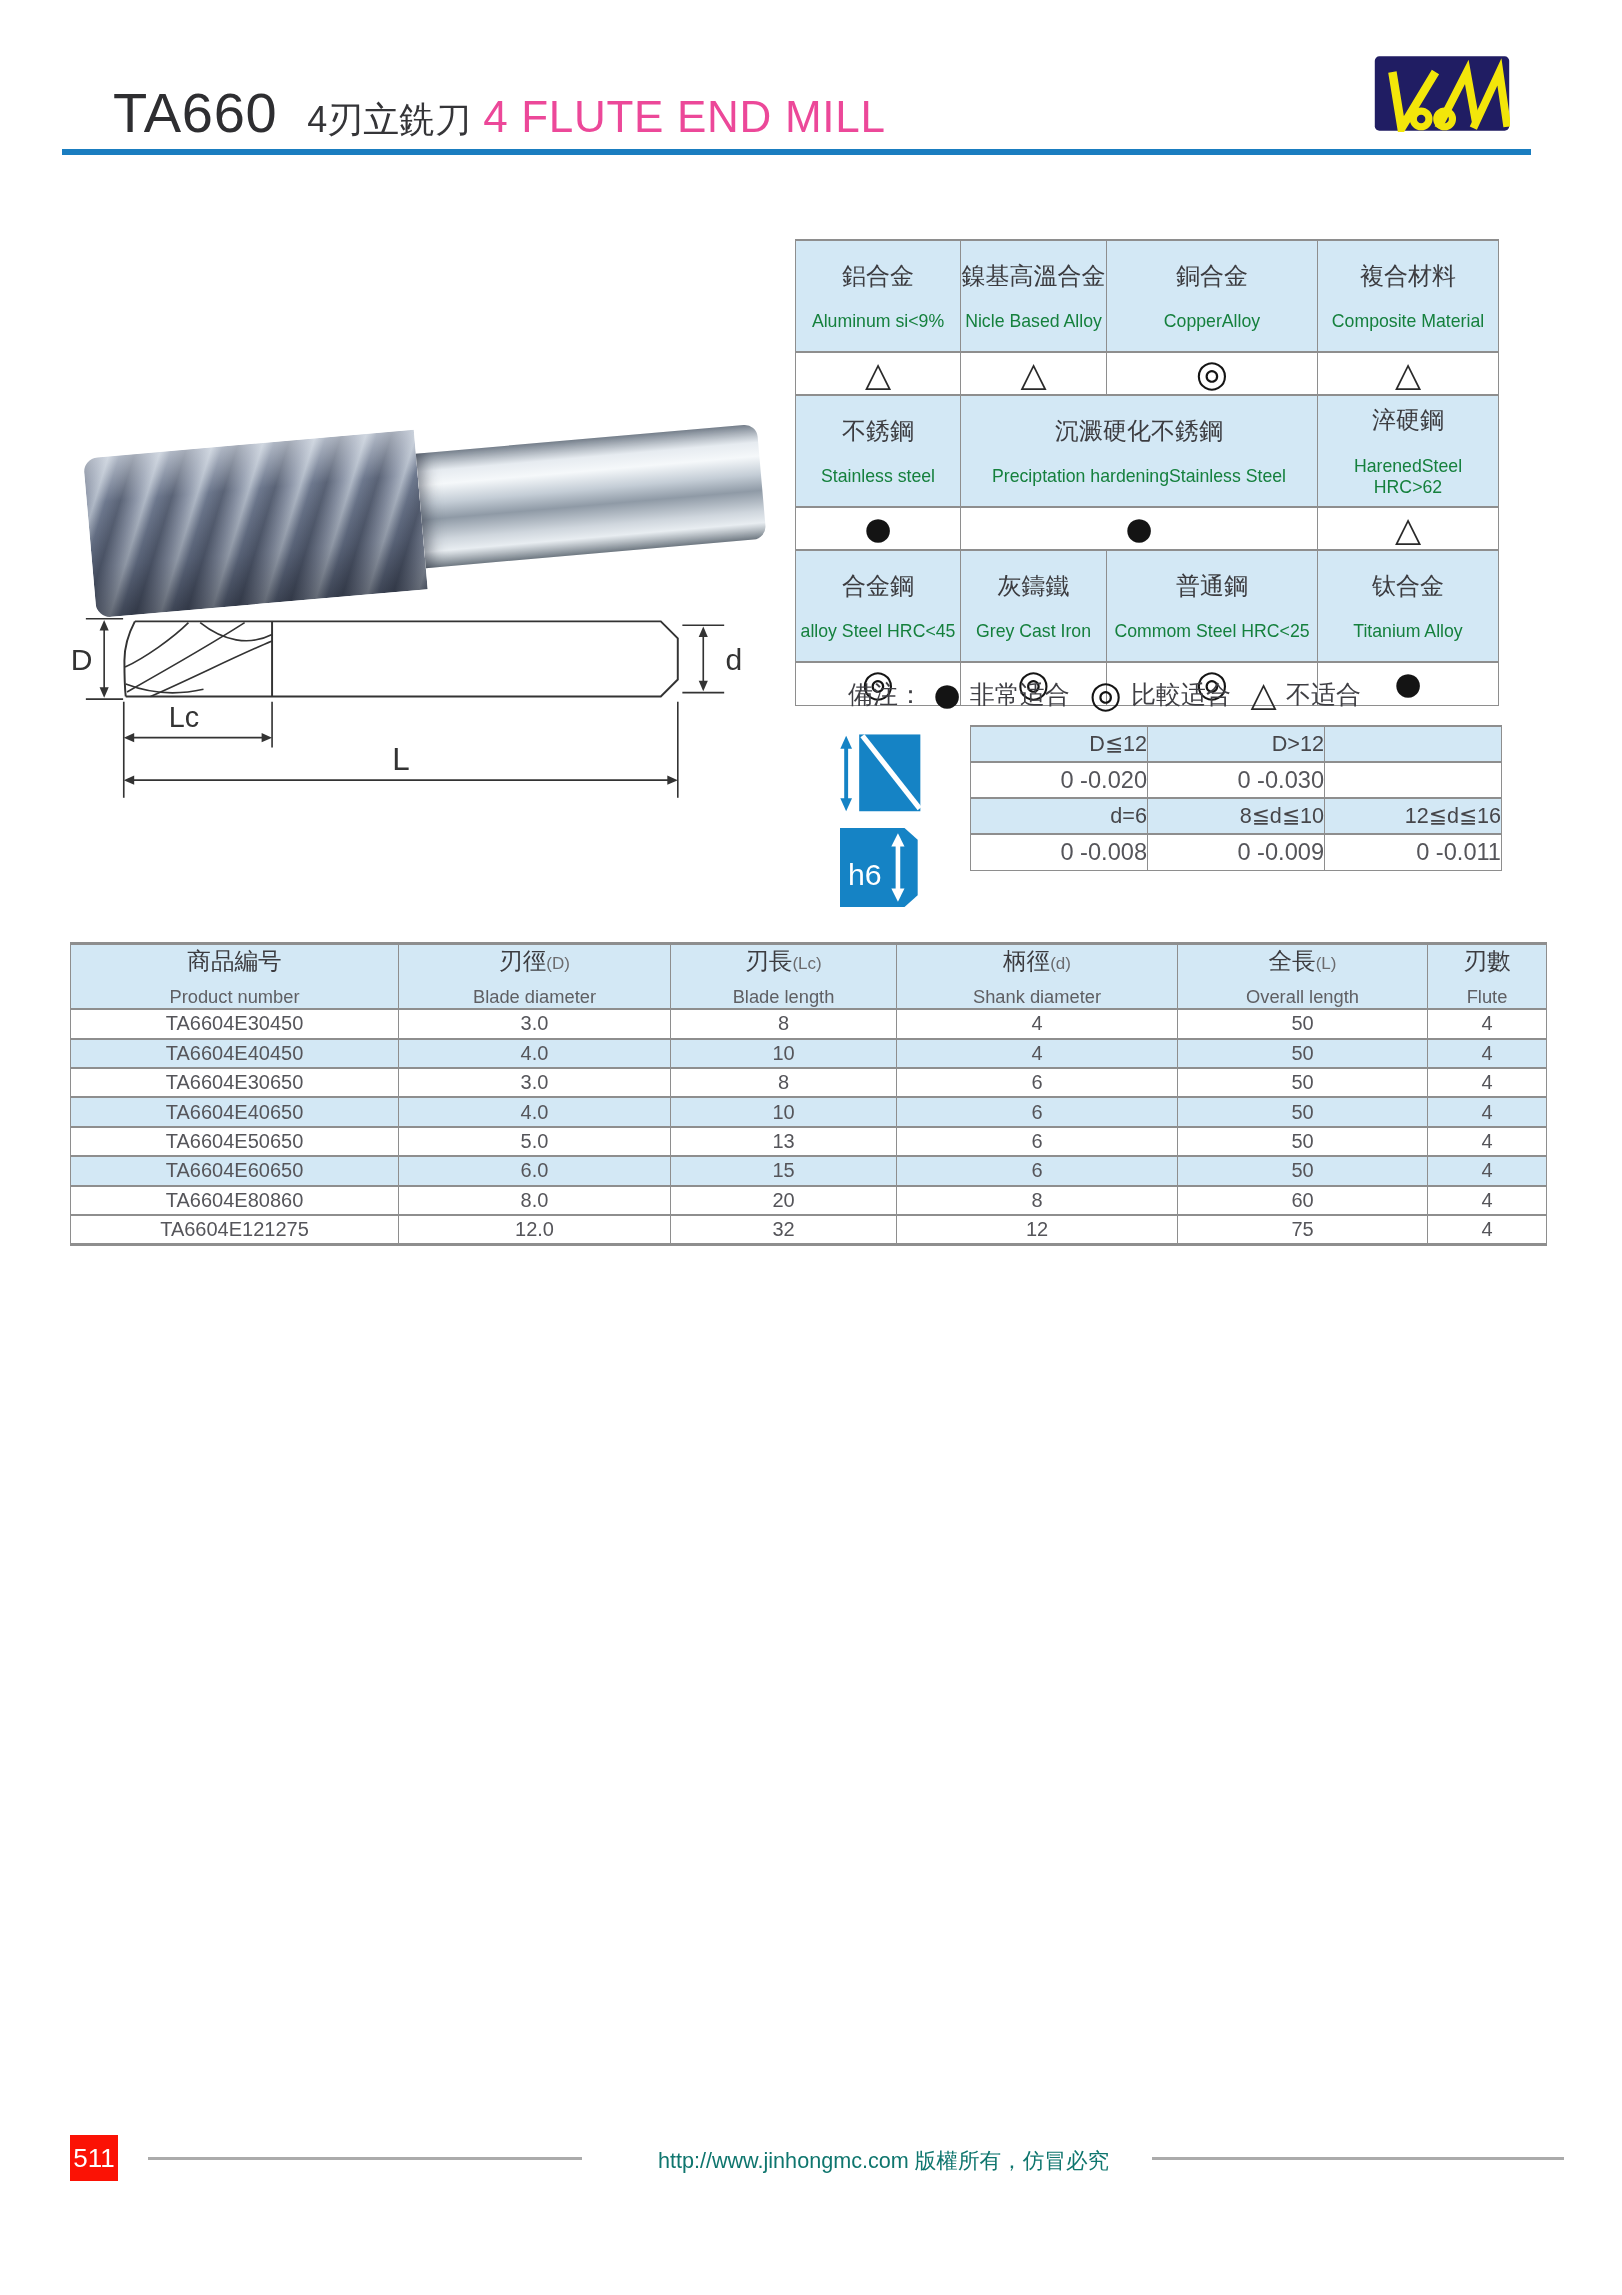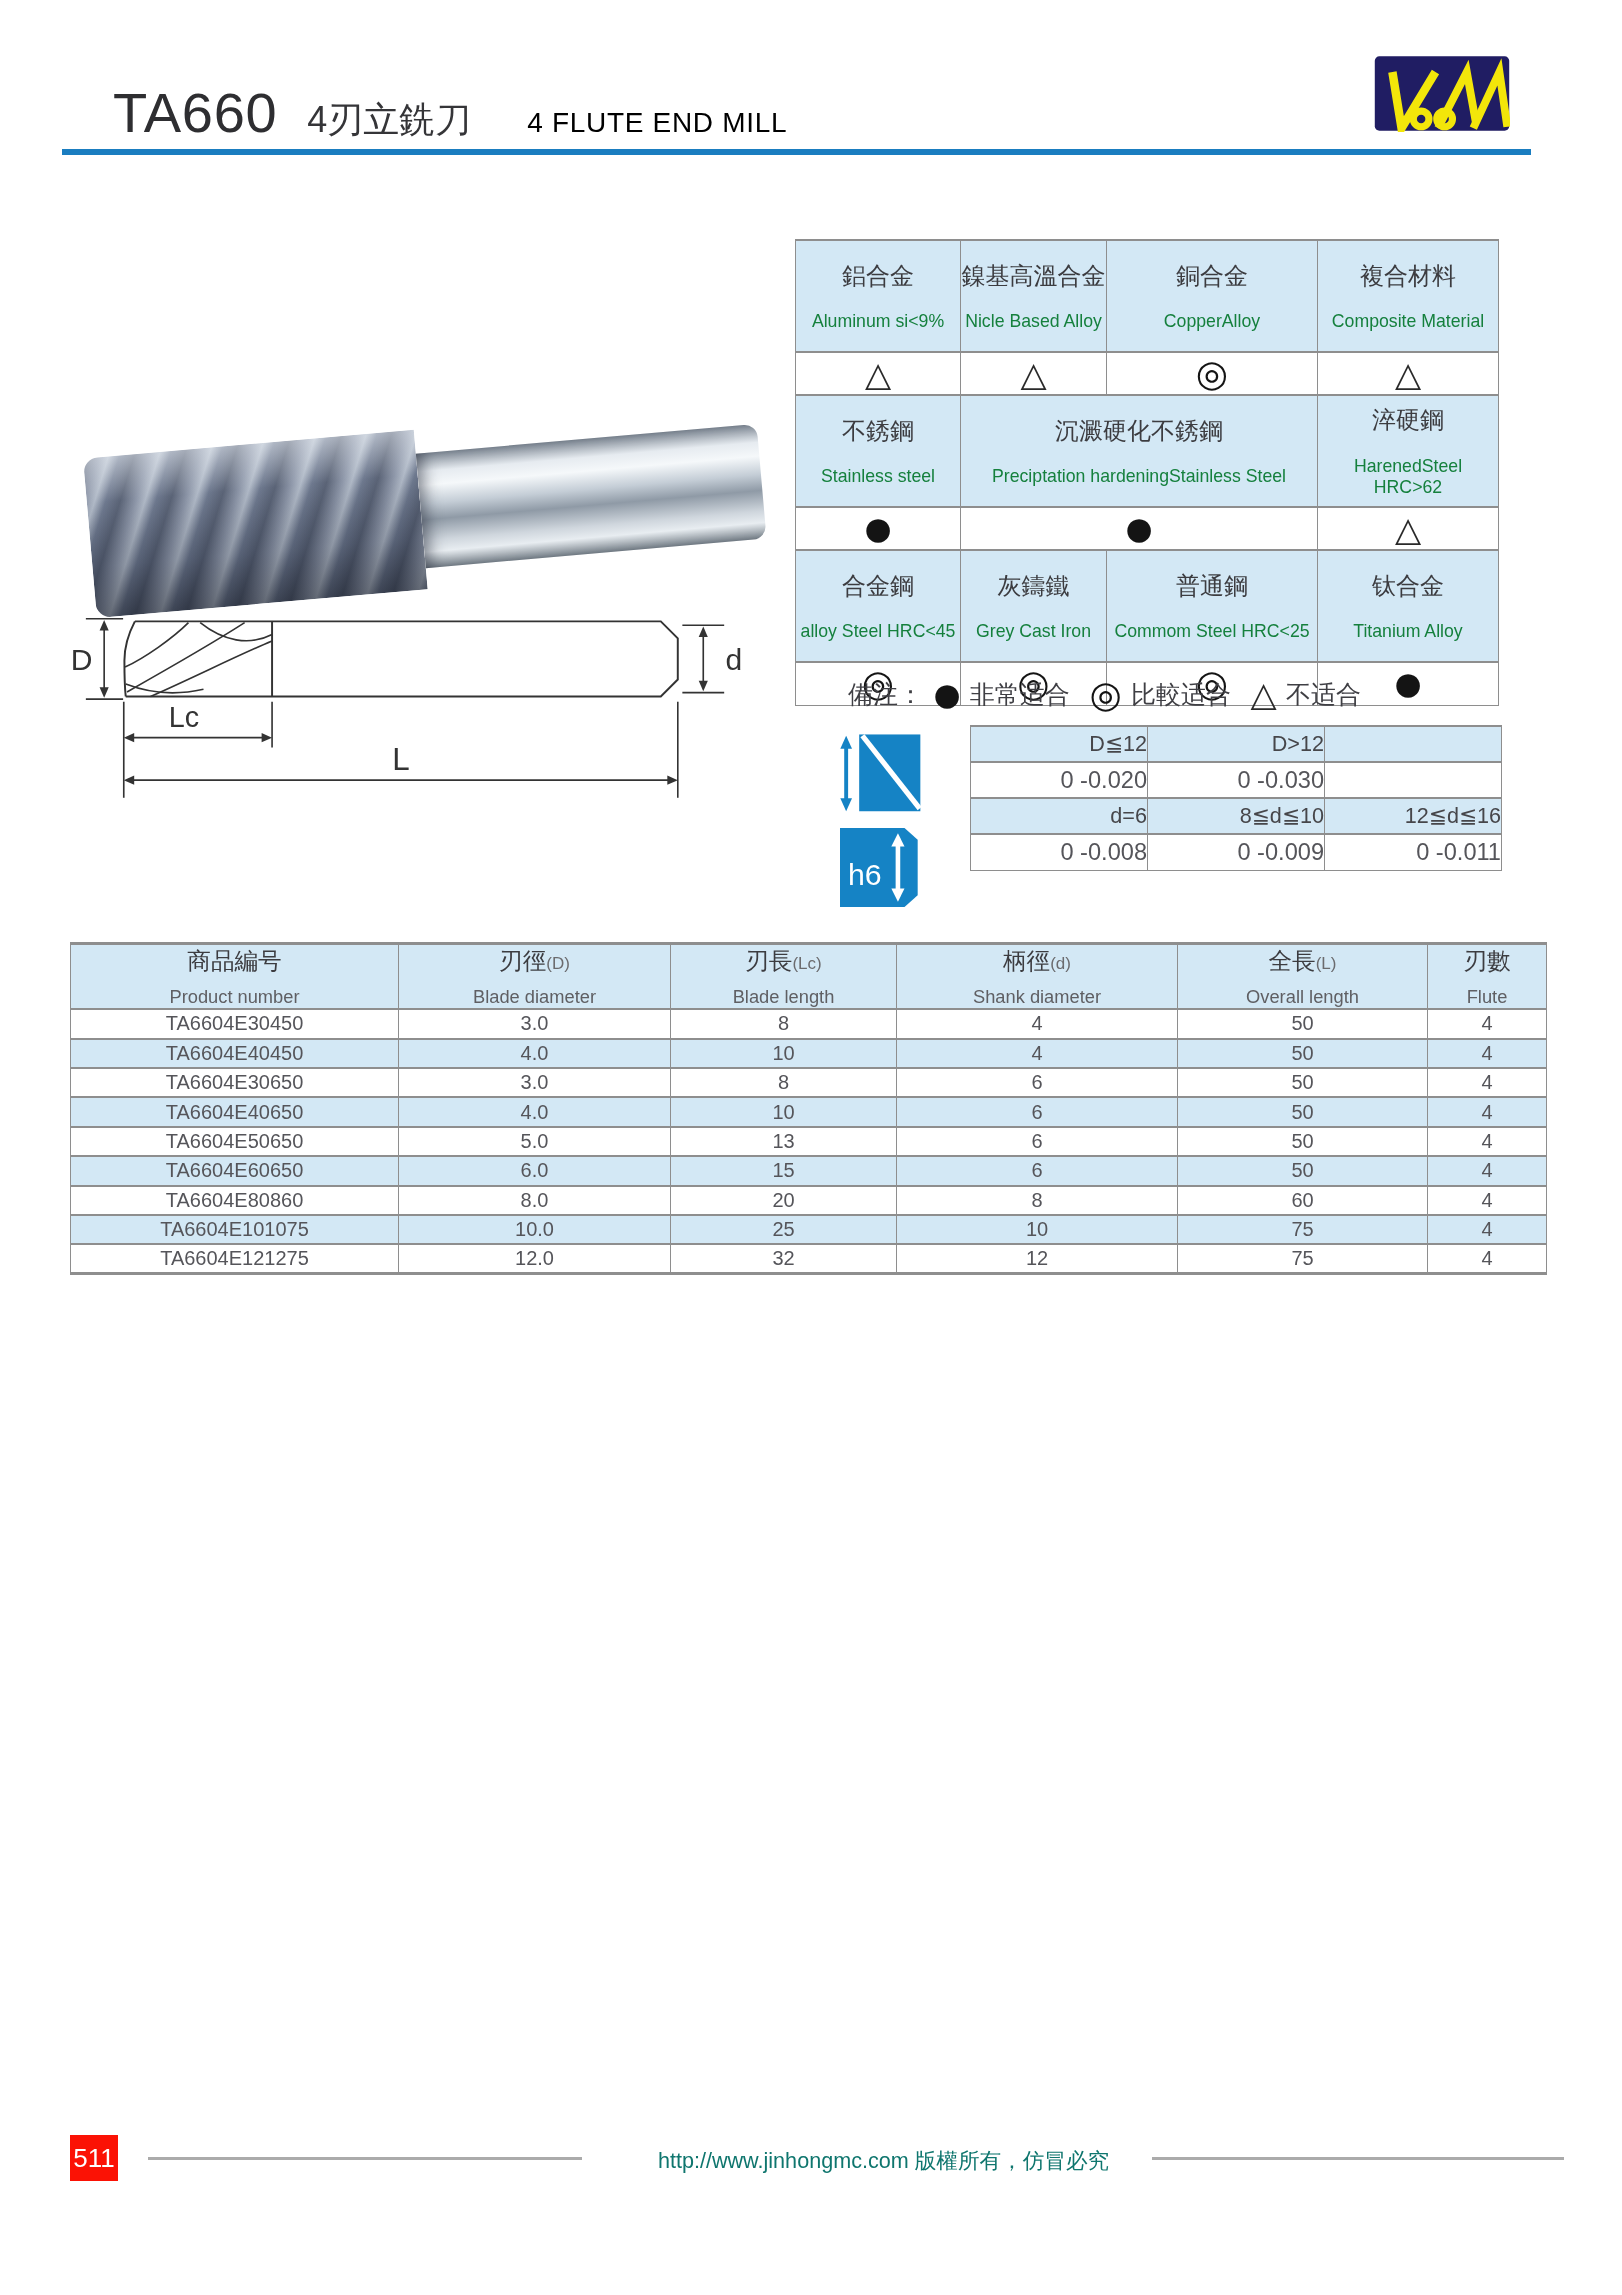--- a/index.html
+++ b/index.html
@@ -11,21 +11,21 @@
   }
   *{margin:0;padding:0;box-sizing:border-box;}
   body{background:#ffffff;font-family:"Liberation Sans","DejaVu Sans",sans-serif;}
   #page{position:relative;width:1622px;height:2295px;background:#fff;overflow:hidden;}
 
   
   #title-row{position:absolute;left:113px;top:80px;display:flex;align-items:baseline;gap:30px;}
   #model{font-size:56px;color:#2e2e31;letter-spacing:0.7px;}
   .sub{display:flex;align-items:baseline;gap:11.8px;}
   .sub-cn{font-size:36px;color:#353538;}
-  .sub-en{font-size:28px;color:#000000;letter-spacing:0.7px;margin-left:44px;}
+  .sub-en{font-size:44px;color:#ec4899;letter-spacing:0.7px;}
   #header-rule{position:absolute;left:62px;top:149px;width:1469px;height:5.9px;background:var(--accent-blue);}
   #logo{position:absolute;left:1374px;top:55px;width:136px;height:77px;}
 
   
   table{border-collapse:collapse;table-layout:fixed;}
   .mat-table{position:absolute;left:795px;top:239px;width:703px;}
   .mat-table td{border:1.3px solid var(--border-gray);}
   .mat-head-row td{border-top-width:2px;border-bottom-width:2px;background:var(--light-blue);vertical-align:middle;}
   .mat-head{height:112px;}
   .mat-cn{font-size:24px;color:#3c3c40;text-align:center;margin-bottom:19.6px;}
@@ -377,28 +377,20 @@
           <td class="prod-td">4</td>
         </tr>
         <tr class="prod-row">
           <td class="prod-td">TA6604E80860</td>
           <td class="prod-td">8.0</td>
           <td class="prod-td">20</td>
           <td class="prod-td">8</td>
           <td class="prod-td">60</td>
           <td class="prod-td">4</td>
         </tr>
-        <tr class="prod-row alt">
-          <td class="prod-td">TA6604E101075</td>
-          <td class="prod-td">10.0</td>
-          <td class="prod-td">25</td>
-          <td class="prod-td">10</td>
-          <td class="prod-td">75</td>
-          <td class="prod-td">4</td>
-        </tr>
         <tr class="prod-row">
           <td class="prod-td">TA6604E121275</td>
           <td class="prod-td">12.0</td>
           <td class="prod-td">32</td>
           <td class="prod-td">12</td>
           <td class="prod-td">75</td>
           <td class="prod-td">4</td>
         </tr>
       </tbody>
   </table>

